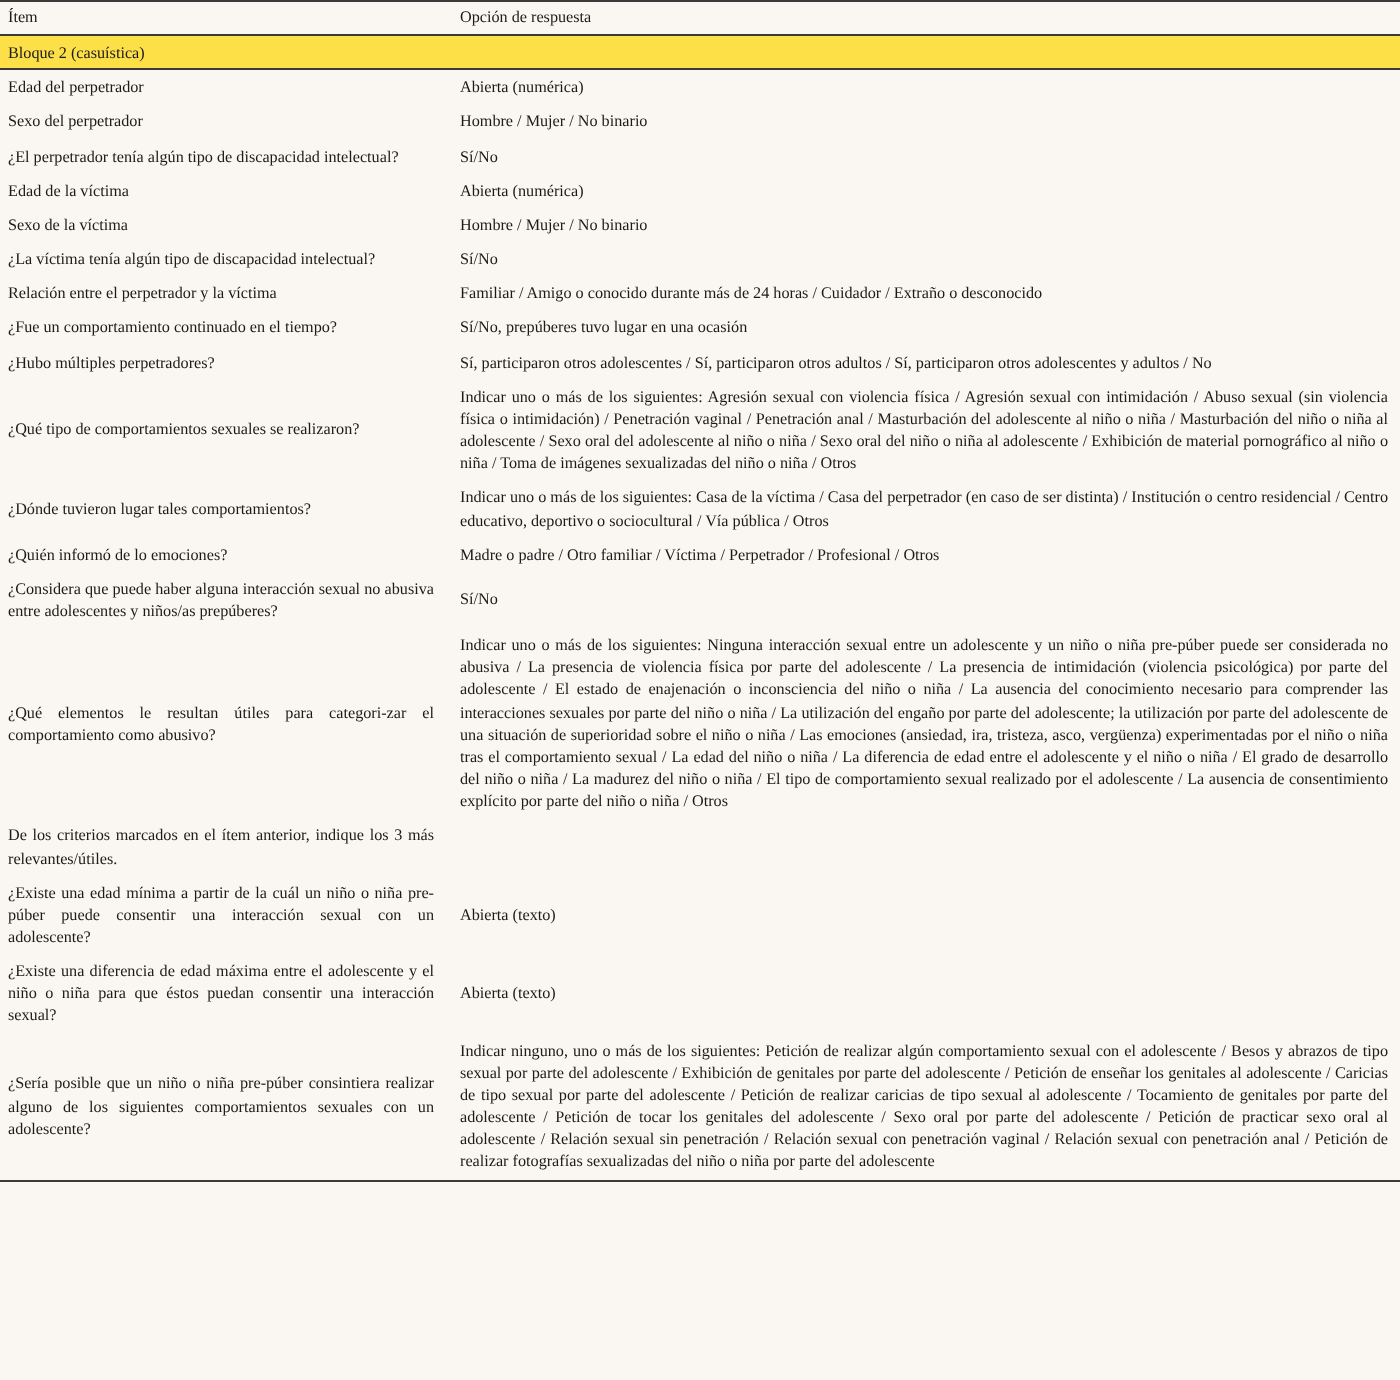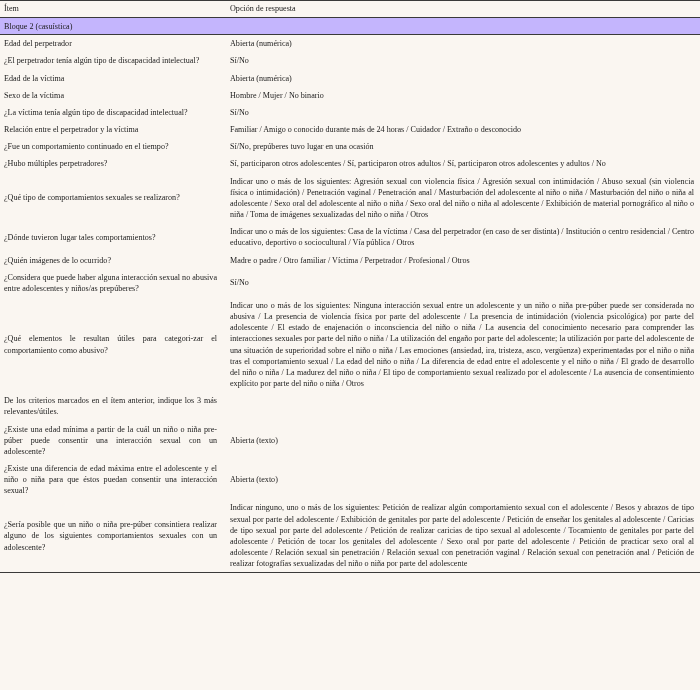--- a/index.html
+++ b/index.html
@@ -62,21 +62,21 @@
     margin-top: 38px;
   }
   tbody td.col-opt.nojust { text-align: left; }
   tbody td.col-item.nojust { text-align: left; }
 
   tr.section-row td {
     border-top: 0.8px solid #3a3a3a;
     border-bottom: 0.8px solid #3a3a3a;
     padding-top: 2.5px;
     padding-bottom: 2.5px;
-    background: #c4b5fd;
+    background: #fde047;
     margin-top: 24px;
   }
   tr.last-row td {
     border-bottom: 1.1px solid #3a3a3a;
   }
 </style>
 </head>
 <body>
 
 <div id="table-wrap">
@@ -91,20 +91,24 @@
         <th class="h-opt">Opción de respuesta</th>
       </tr>
     </thead>
     <tbody id="table-body">
         <tr class="section-row">
           <td colspan="2" class="col-item nojust">Bloque 2 (casuística)</td>
         </tr>
         <tr class="data-row">
           <td class="col-item nojust">Edad del perpetrador</td>
           <td class="col-opt nojust">Abierta (numérica)</td>
+        </tr>
+        <tr class="data-row">
+          <td class="col-item nojust">Sexo del perpetrador</td>
+          <td class="col-opt nojust">Hombre / Mujer / No binario</td>
         </tr>
         <tr class="data-row">
           <td class="col-item">¿El perpetrador tenía algún tipo de discapacidad intelectual?</td>
           <td class="col-opt nojust">Sí/No</td>
         </tr>
         <tr class="data-row">
           <td class="col-item nojust">Edad de la víctima</td>
           <td class="col-opt nojust">Abierta (numérica)</td>
         </tr>
         <tr class="data-row">
@@ -129,21 +133,21 @@
         </tr>
         <tr class="data-row">
           <td class="col-item nojust">¿Qué tipo de comportamientos sexuales se realizaron?</td>
           <td class="col-opt">Indicar uno o más de los siguientes: Agresión sexual con violencia física / Agresión sexual con intimidación / Abuso sexual (sin violencia física o intimidación) / Penetración vaginal / Penetración anal / Masturbación del adolescente al niño o niña / Masturbación del niño o niña al adolescente / Sexo oral del adolescente al niño o niña / Sexo oral del niño o niña al adolescente / Exhibición de material pornográfico al niño o niña / Toma de imágenes sexualizadas del niño o niña / Otros</td>
         </tr>
         <tr class="data-row">
           <td class="col-item nojust">¿Dónde tuvieron lugar tales comportamientos?</td>
           <td class="col-opt">Indicar uno o más de los siguientes: Casa de la víctima / Casa del perpetrador (en caso de ser distinta) / Institución o centro residencial / Centro educativo, deportivo o sociocultural / Vía pública / Otros</td>
         </tr>
         <tr class="data-row">
-          <td class="col-item nojust">¿Quién imágenes de lo ocurrido?</td>
+          <td class="col-item nojust">¿Quién informó de lo emociones?</td>
           <td class="col-opt nojust">Madre o padre / Otro familiar / Víctima / Perpetrador / Profesional / Otros</td>
         </tr>
         <tr class="data-row">
           <td class="col-item">¿Considera que puede haber alguna interacción sexual no abusiva entre adolescentes y niños/as prepúberes?</td>
           <td class="col-opt nojust">Sí/No</td>
         </tr>
         <tr class="data-row">
           <td class="col-item">¿Qué elementos le resultan útiles para categori-zar el comportamiento como abusivo?</td>
           <td class="col-opt">Indicar uno o más de los siguientes: Ninguna interacción sexual entre un adolescente y un niño o niña pre-púber puede ser considerada no abusiva / La presencia de violencia física por parte del adolescente / La presencia de intimidación (violencia psicológica) por parte del adolescente / El estado de enajenación o inconsciencia del niño o niña / La ausencia del conocimiento necesario para comprender las interacciones sexuales por parte del niño o niña / La utilización del engaño por parte del adolescente; la utilización por parte del adolescente de una situación de superioridad sobre el niño o niña / Las emociones (ansiedad, ira, tristeza, asco, vergüenza) experimentadas por el niño o niña tras el comportamiento sexual / La edad del niño o niña / La diferencia de edad entre el adolescente y el niño o niña / El grado de desarrollo del niño o niña / La madurez del niño o niña / El tipo de comportamiento sexual realizado por el adolescente / La ausencia de consentimiento explícito por parte del niño o niña / Otros</td>
         </tr>

